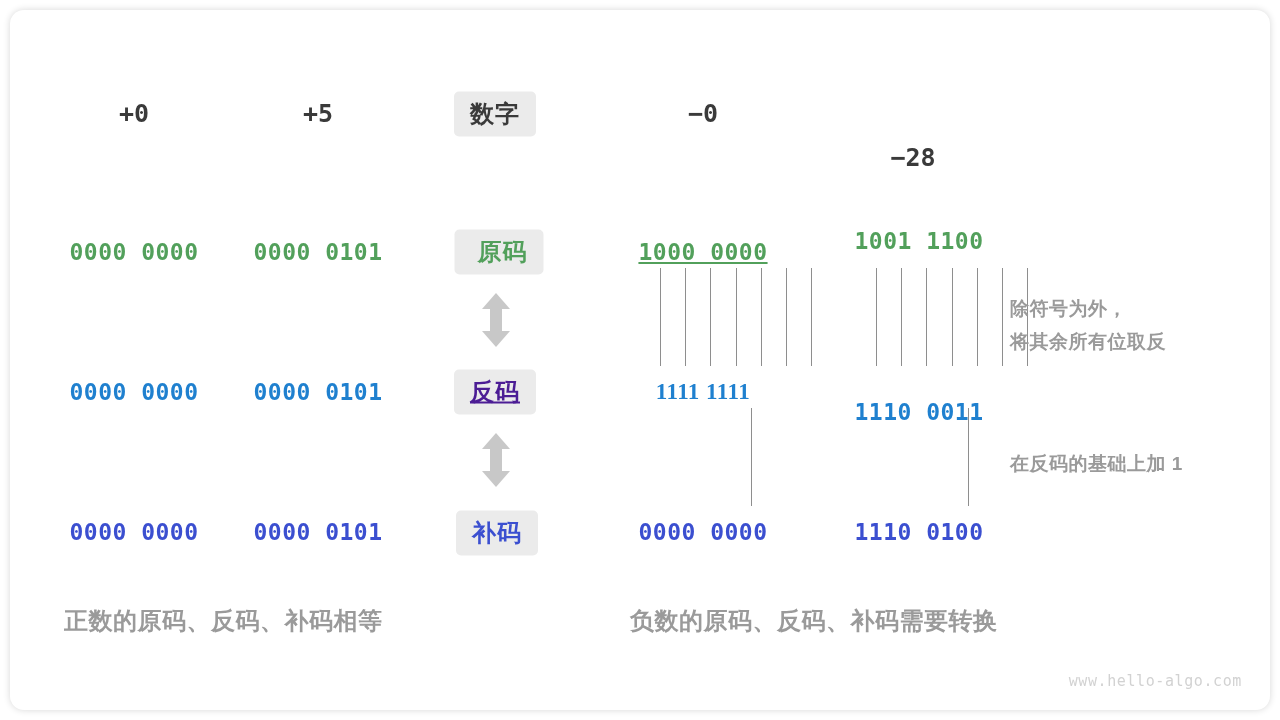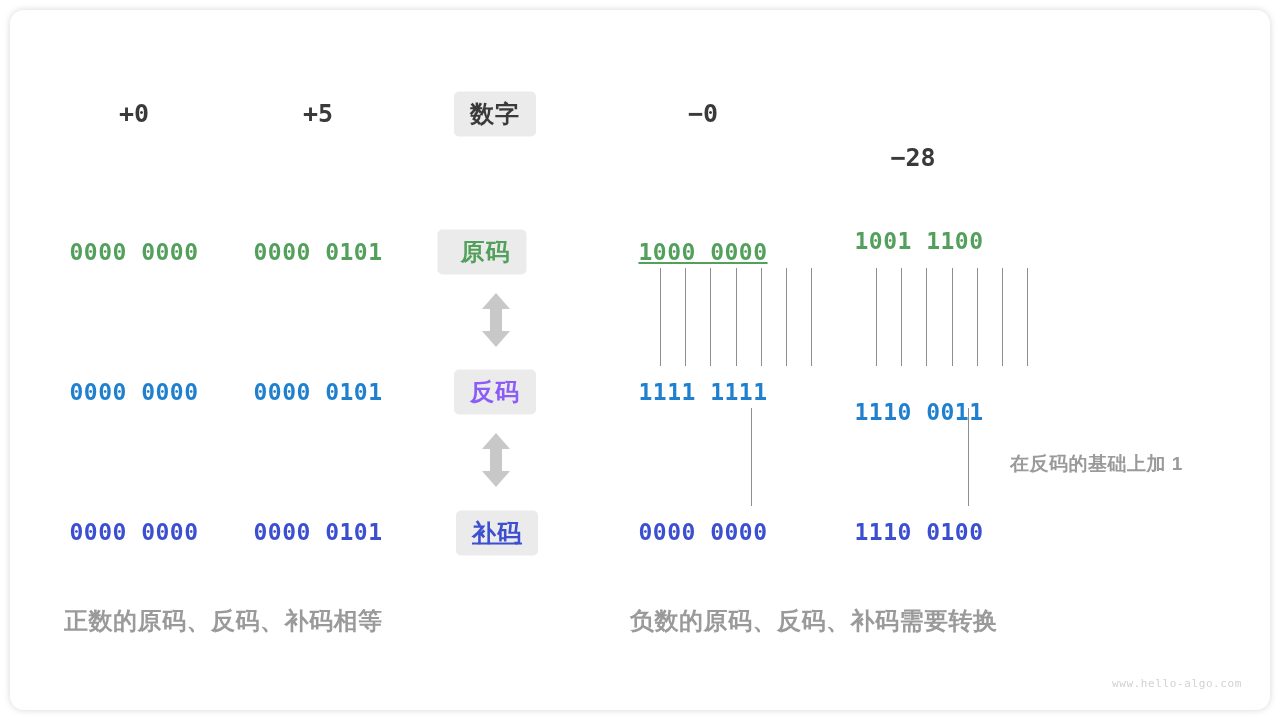--- a/index.html
+++ b/index.html
@@ -71,21 +71,21 @@
     padding: 10px 16px 11px 16px;
     font-size: 24px;
     font-weight: bold;
     line-height: 1;
     white-space: nowrap;
     letter-spacing: 1px;
     text-align: center;
   }
   .chip.c-dark   { color: #3a3a3a; }
   .chip.c-green  { color: #52a05b; }
-  .chip.c-blue   { color: #8b5cf6; }
+  .chip.c-blue   { color: #4c1d95; text-decoration: underline; }
   .chip.c-indigo { color: #3b4fd0; }
 
   
   .note {
     position: absolute;
     color: #9a9a9a;
     font-size: 19px;
     font-weight: bold;
     line-height: 33px;
     white-space: pre-line;
@@ -102,21 +102,21 @@
     letter-spacing: 0.5px;
   }
 
   
   #watermark {
     position: absolute;
     right: 28px;
     bottom: 20px;
     color: #d2d2d2;
     font-family: "DejaVu Sans Mono", "Liberation Mono", monospace;
-    font-size: 11px;
+    font-size: 15px;
     letter-spacing: 0.6px;
     white-space: nowrap;
   }
 
   
   .vline {
     position: absolute;
     width: 1px;
     background: #8e8e8e;
   }
@@ -161,58 +161,60 @@
   <div class="chip c-dark" style="left:485px; top:104px;">数字</div>
 
   <div class="cell num-head" style="left:693px; top:103px;">−0</div>
 
   <div class="cell num-head" style="left:903px; top:103px;margin-top:44px;">−28</div>
 
   <div class="cell bits c-green" style="left:124px; top:242px;">0000 0000</div>
 
   <div class="cell bits c-green" style="left:308px; top:242px;">0000 0101</div>
 
-  <div class="chip c-green" style="left:472px; top:242px;padding-left:23px;">原码</div>
+  <div class="chip c-green" style="left:489px; top:242px;padding-left:23px;">原码</div>
 
   <div class="cell bits c-green" style="left:693px; top:242px;text-decoration:underline;">1000 0000</div>
 
   <div class="cell bits c-green" style="left:909px; top:231px;">1001 1100</div>
 
   <div class="cell bits c-blue" style="left:124px; top:382px;">0000 0000</div>
 
   <div class="cell bits c-blue" style="left:308px; top:382px;">0000 0101</div>
 
   <div class="chip c-blue" style="left:485px; top:382px;">反码</div>
 
-  <div class="cell bits c-blue" style="left:693px; top:382px;">1111 1111</div>
+  <div class="cell bits c-blue" style="left:693px; top:382px;font-family:Liberation Serif, serif;">1111 1111</div>
 
   <div class="cell bits c-blue" style="left:909px; top:402px;">1110 0011</div>
 
   <div class="cell bits c-indigo" style="left:124px; top:522px;">0000 0000</div>
 
   <div class="cell bits c-indigo" style="left:308px; top:522px;">0000 0101</div>
 
-  <div class="chip c-indigo" style="left:487px; top:523px;text-decoration:underline;">补码</div>
+  <div class="chip c-indigo" style="left:487px; top:523px;">补码</div>
 
   <div class="cell bits c-indigo" style="left:693px; top:522px;">0000 0000</div>
 
   <div class="cell bits c-indigo" style="left:909px; top:522px;">1110 0100</div>
 
   <div class="dblarrow" style="left:486px; top:312px;">
     <svg width="34" height="56" viewBox="0 0 34 56" xmlns="http://www.w3.org/2000/svg">
       <polygon points="17,1 31,17 23,17 23,39 31,39 17,55 3,39 11,39 11,17 3,17" fill="#c8c8c8"></polygon>
     </svg>
   </div>
 
   <div class="dblarrow" style="left:486px; top:452px;">
     <svg width="34" height="56" viewBox="0 0 34 56" xmlns="http://www.w3.org/2000/svg">
       <polygon points="17,1 31,17 23,17 23,39 31,39 17,55 3,39 11,39 11,17 3,17" fill="#c8c8c8"></polygon>
     </svg>
   </div>
 
+  <div class="note" style="left:1000px; top:282px;">除符号为外，
+将其余所有位取反</div>
 
   <div class="note" style="left:1000px; top:437px;">在反码的基础上加  1</div>
 
   <div class="caption" style="left:54px; top:595px;">正数的原码、反码、补码相等</div>
 
   <div class="caption" style="left:620px; top:595px;">负数的原码、反码、补码需要转换</div>
 
   <div id="watermark">www.hello-algo.com</div>
 
 </div>

